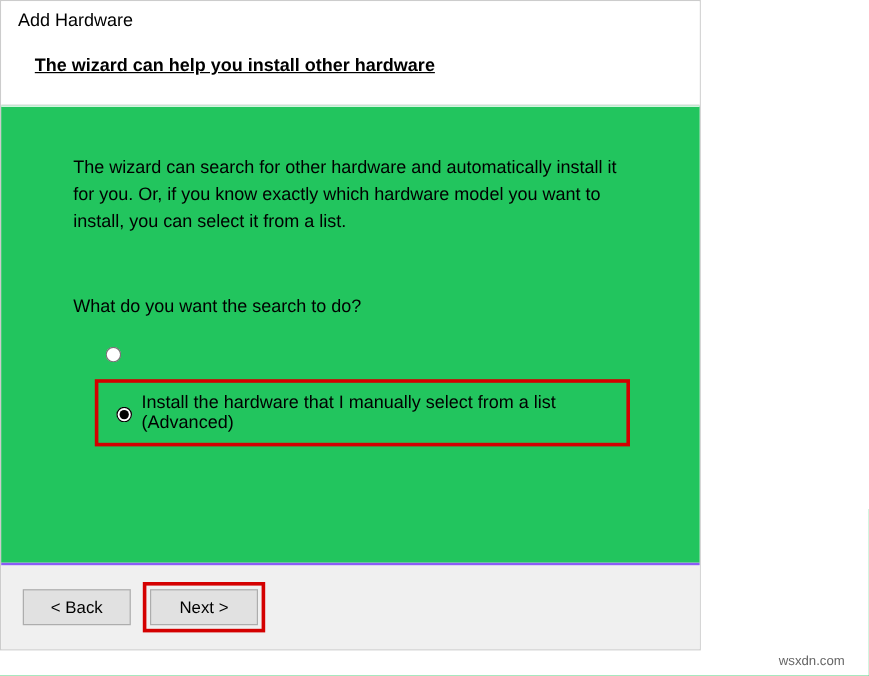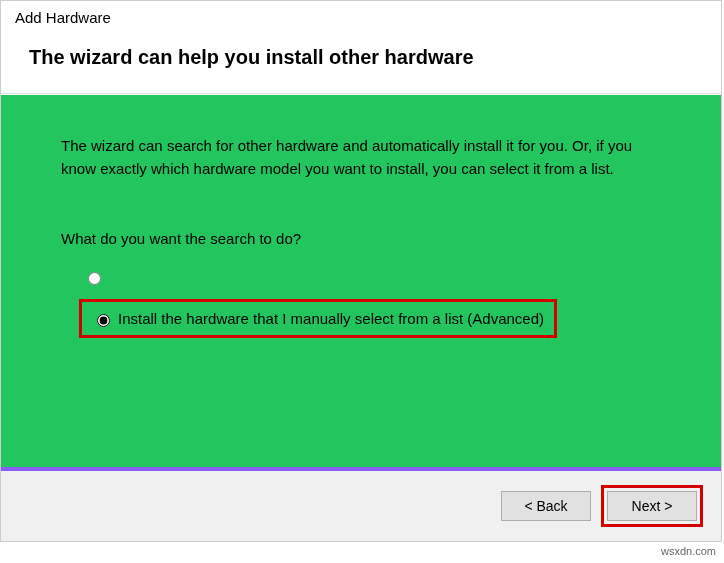--- a/index.html
+++ b/index.html
@@ -7,40 +7,41 @@
     margin: 0;
     font-family: "Segoe UI", Tahoma, sans-serif;
     font-size: 15px;
     color: #000;
     background: #fff;
     width: 724px;
     height: 563px;
     position: relative;
   }
   .dialog {
-    width: 722px;
+    width: 584px;
     height: 542px;
     border: 1px solid #ccc;
     background: #fff;
     display: flex;
     flex-direction: column;
   }
   .header {
     background: #fff;
     padding: 8px 14px 24px 14px;
     border-bottom: 1px solid #ddd;
   }
   .header-title {
     font-size: 15px;
     margin-bottom: 20px;
   }
   .header-subtitle {
-    font-size: 20px;
+    font-size: 15px;
     font-weight: 700;
     margin-left: 14px;
+    text-decoration: underline;
   }
   .body {
     flex: 1;
     background: #22c55e;
     padding: 40px 60px 20px 60px;
     border-top: 1px solid #fff;
   }
   .intro {
     font-size: 15px;
     line-height: 1.5;
@@ -69,24 +70,24 @@
     padding: 8px 10px;
     margin-top: 8px;
     display: inline-block;
     min-width: 446px;
   }
   .highlight-wrap .option-row {
     padding: 0;
   }
   .footer {
     background: #f0f0f0;
-    border-top: 4px solid #8b5cf6;
+    border-top: 2px solid #8b5cf6;
     padding: 14px 18px;
     display: flex;
-    justify-content: flex-end;
+    justify-content: flex-start;
     gap: 10px;
     align-items: center;
   }
   button.win-btn {
     min-width: 90px;
     height: 30px;
     background: #e1e1e1;
     border: 1px solid #adadad;
     font-family: inherit;
     font-size: 14px;
@@ -95,21 +96,21 @@
     padding: 0 14px;
   }
   .btn-highlight {
     border: 3px solid #d40000;
     padding: 3px;
     display: inline-flex;
   }
   .watermark {
     position: absolute;
     bottom: 6px;
-    right: 8px;
+    right: 20px;
     font-size: 11px;
     color: #666;
     font-family: Arial, sans-serif;
   }
 </style>
 </head>
 <body>
 
 <div class="dialog">
 

